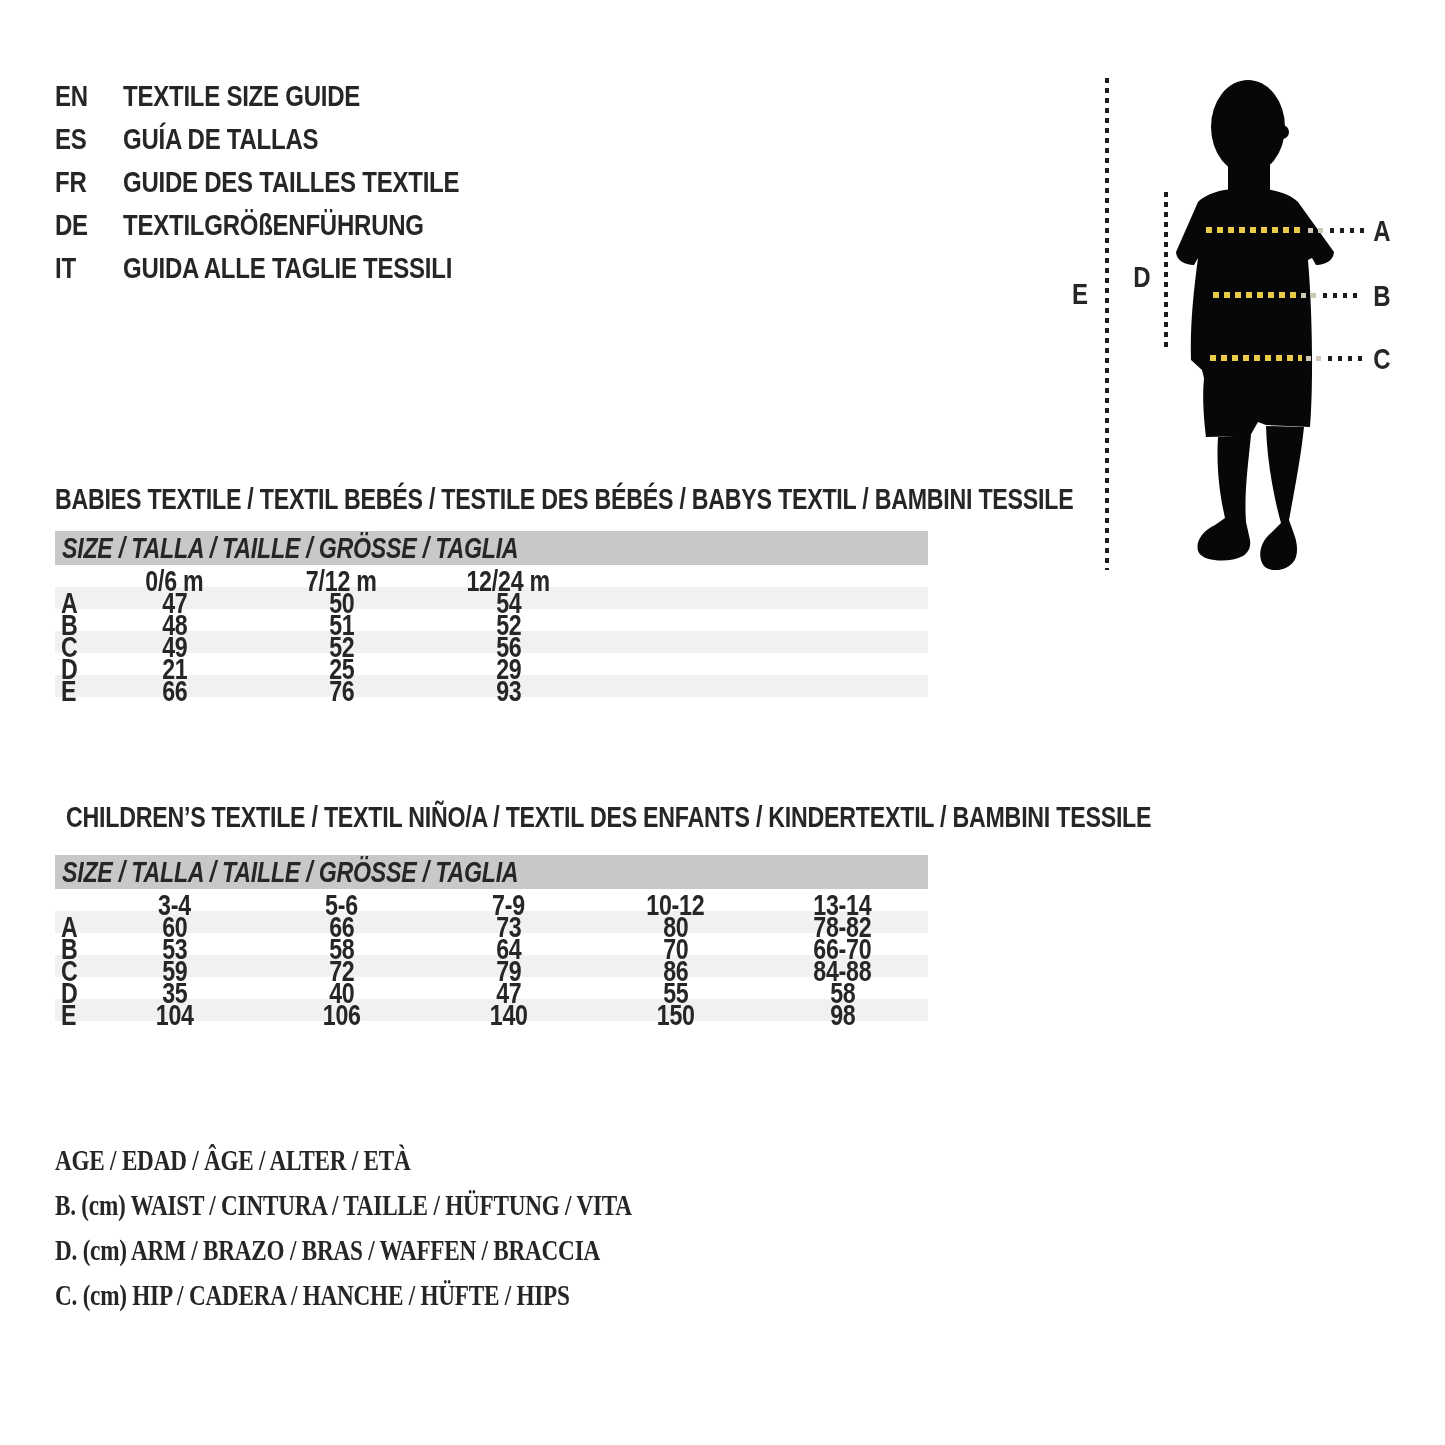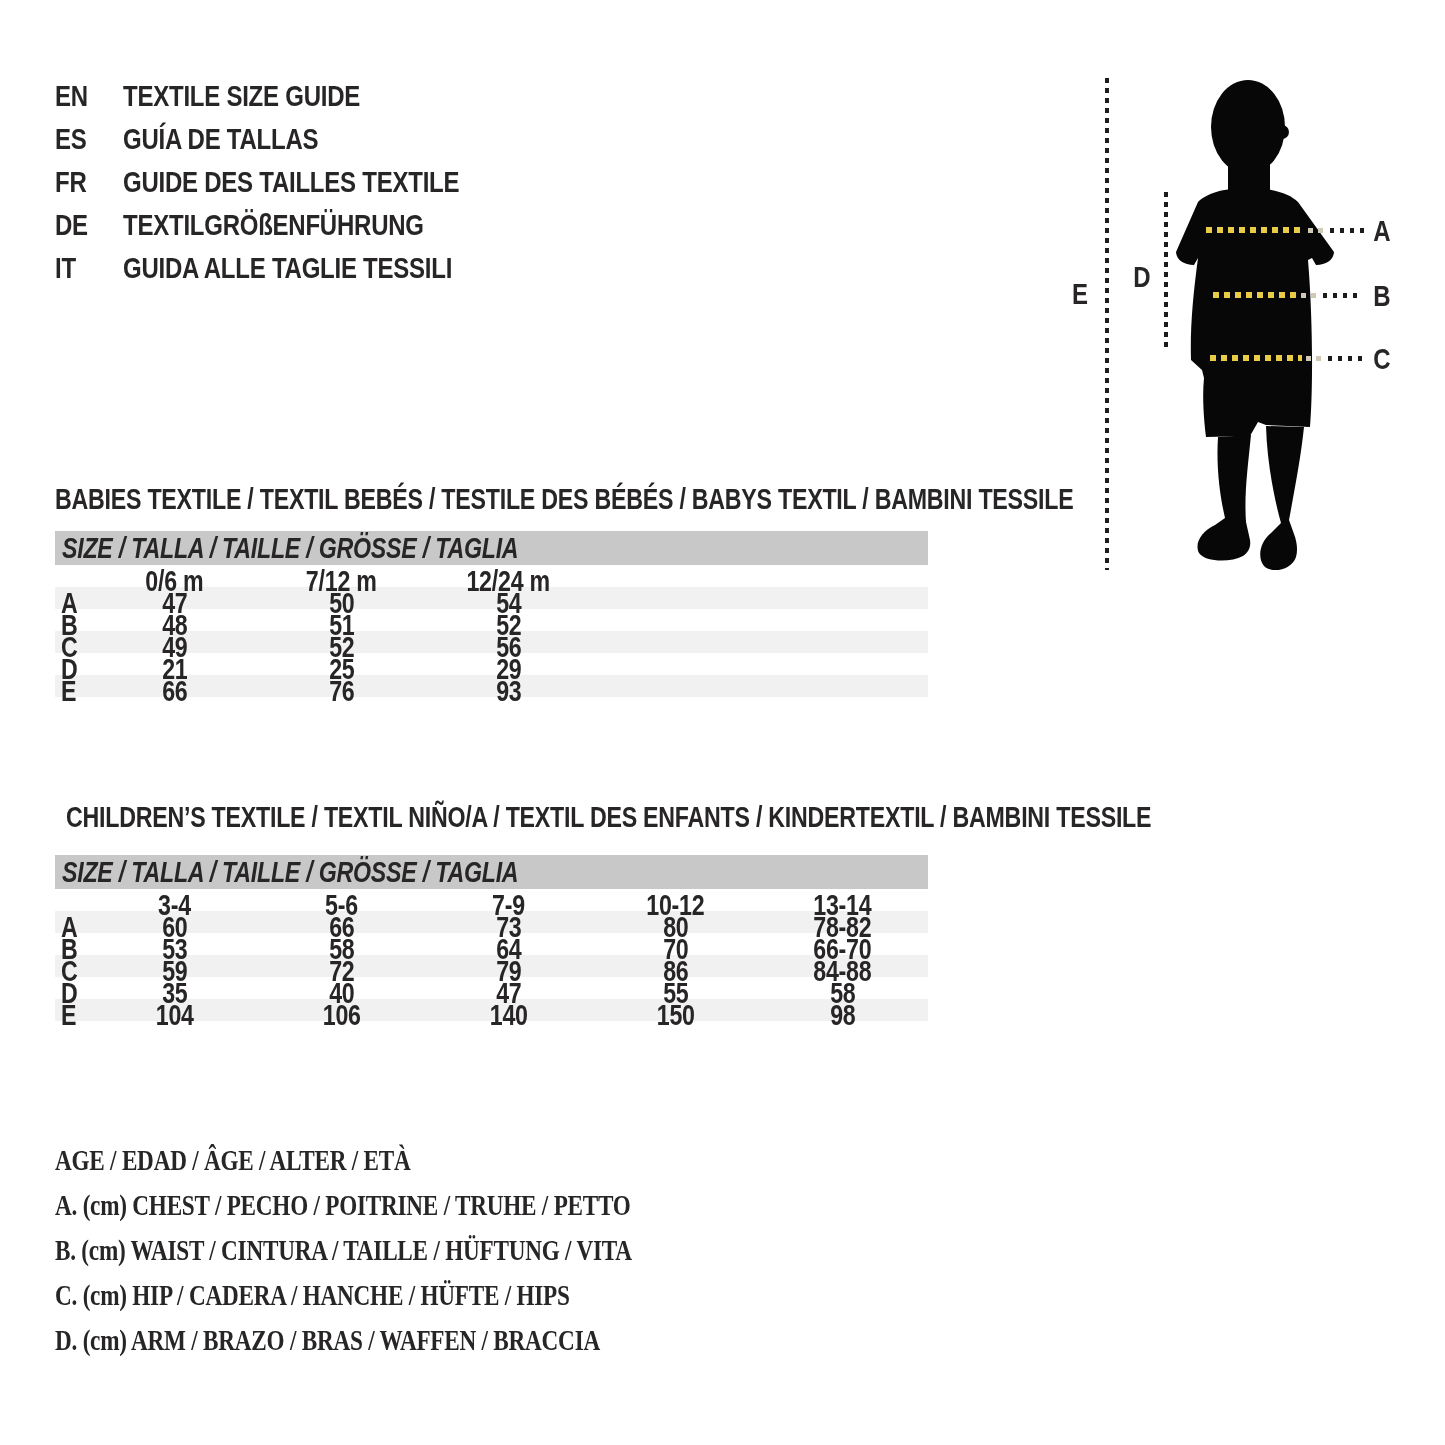--- a/index.html
+++ b/index.html
@@ -265,17 +265,16 @@
     <div class="cell"><span class="t tc">106</span></div>
     <div class="cell"><span class="t tc">140</span></div>
     <div class="cell"><span class="t tc">150</span></div>
     <div class="cell"><span class="t tc">98</span></div>
     <div class="cell"></div>
   </div>
 </div>
 
 <div class="abs" style="left:55px; top:1138px;font-family:Liberation Serif, serif;">
   <div class="legend-line"><span class="t">AGE / EDAD / ÂGE / ALTER / ETÀ</span></div>
-  <div class="legend-line"><span class="t">A. (cm) CHEST / PECHO / POITRINE / TRUHE / PETTO</span></div>
   <div class="legend-line"><span class="t">B. (cm) WAIST / CINTURA / TAILLE / HÜFTUNG / VITA</span></div>
+  <div class="legend-line"><span class="t">D. (cm) ARM / BRAZO / BRAS / WAFFEN / BRACCIA</span></div>
   <div class="legend-line"><span class="t">C. (cm) HIP / CADERA / HANCHE / HÜFTE / HIPS</span></div>
-  <div class="legend-line"><span class="t">D. (cm) ARM / BRAZO / BRAS / WAFFEN / BRACCIA</span></div>
 </div>
 
 </body></html>

